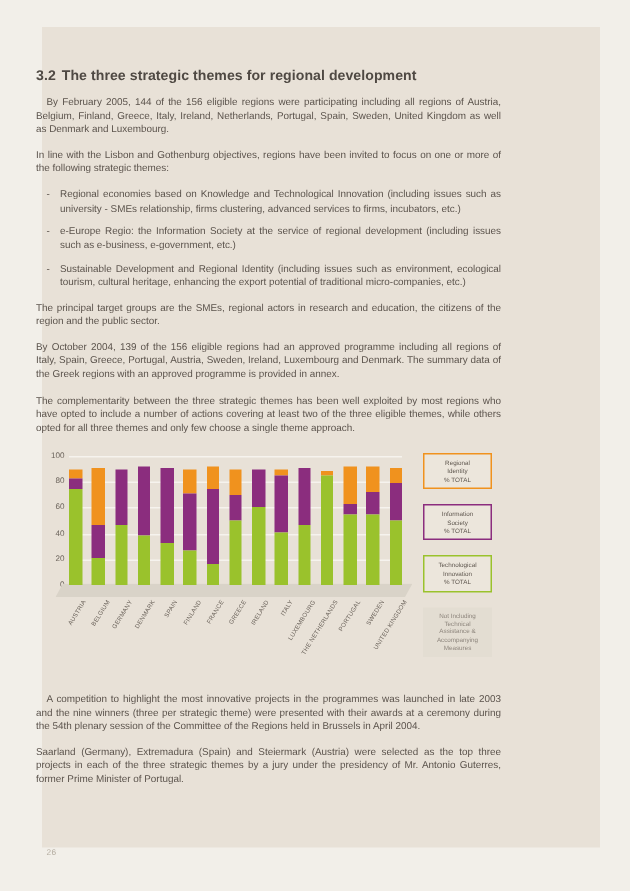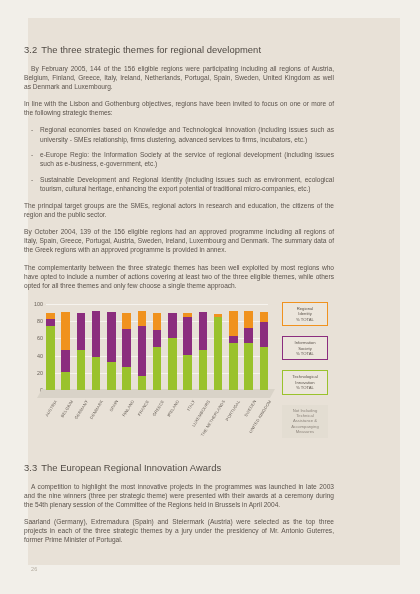--- a/index.html
+++ b/index.html
@@ -27,21 +27,21 @@
 
   
   .col{
     position:absolute;
     left:24px;
     width:310px;
     color:#4a4440;
   }
   h2.sec{
     font-size:9.4px;
-    font-weight:400;
+    font-weight:700;
     color:#4f4943;
     margin:0 0 9px 0;
     letter-spacing:.05px;
   }
   h2.sec .num{margin-right:4px;}
   p.para{
     margin:0 0 8px 0;
     font-size:6.6px;
     line-height:9.1px;
     text-align:justify;
@@ -319,20 +319,17 @@
         <div>Not Including</div>
         <div>Technical</div>
         <div>Assistance &amp;</div>
         <div>Accompanying</div>
         <div>Measures</div>
       </div>
   </div>
 </div>
 
 <div class="col" style="top:462px;">
-  <h2 class="sec">
-    <span class="num">3.3</span><span>The European Regional Innovation Awards</span>
-  </h2>
   <p class="para indent">A competition to highlight the most innovative projects in the programmes was launched in late 2003 and the nine winners (three per strategic theme) were presented with their awards at a ceremony during the 54th plenary session of the Committee of the Regions held in Brussels in April 2004.</p>
   <p class="para">Saarland (Germany), Extremadura (Spain) and Steiermark (Austria) were selected as the top three projects in each of the three strategic themes by a jury under the presidency of Mr. Antonio Guterres, former Prime Minister of Portugal.</p>
 </div>
 
 <div id="page-number">26</div>
 
 </body></html>

